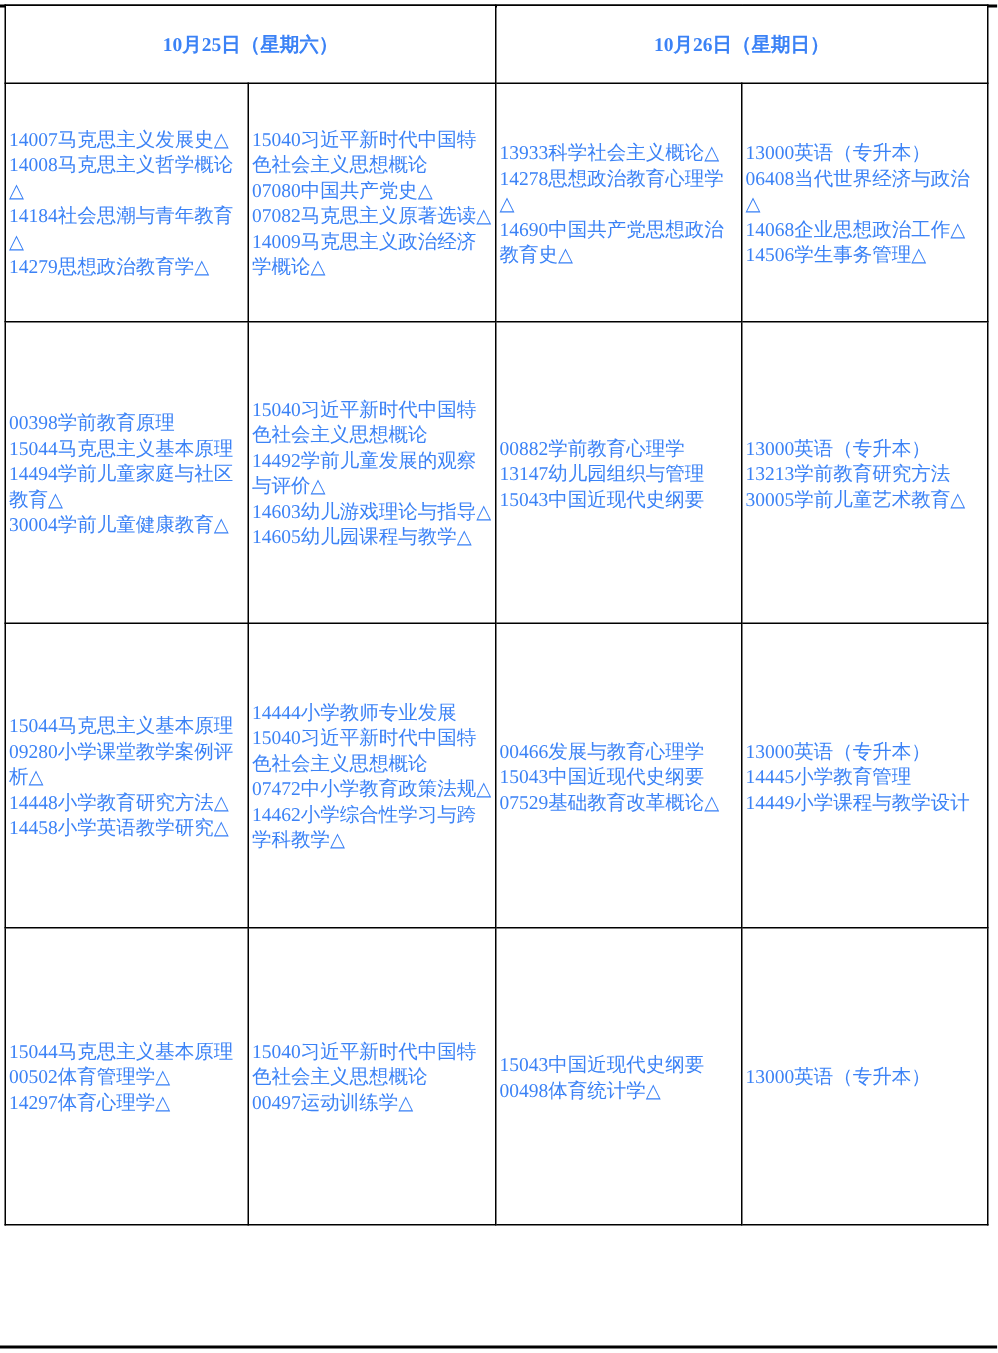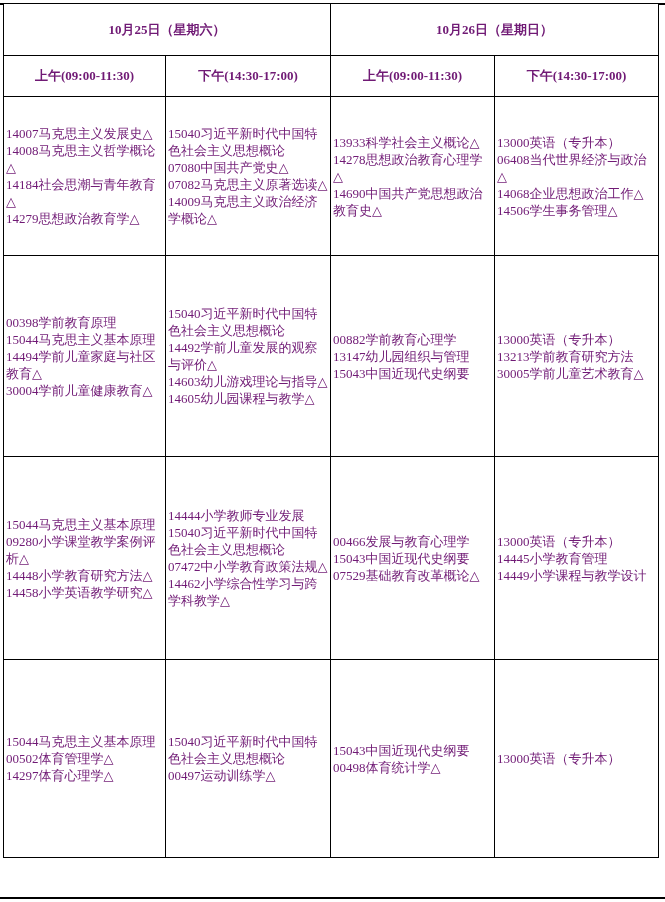--- a/index.html
+++ b/index.html
@@ -6,21 +6,21 @@
     margin: 0;
     padding: 0;
     background: #ffffff;
   }
   .page {
     position: relative;
     width: 665px;
     height: 902px;
     background: #ffffff;
     font-family: "Liberation Serif", "DejaVu Serif", serif;
-    color: #701a75;
+    color: #3b82f6;
     overflow: hidden;
   }
   .rule {
     position: absolute;
     left: 0;
     width: 665px;
     height: 2px;
     background: #000000;
   }
   .rule.top { top: 3px; }
@@ -85,26 +85,20 @@
       <col style="width:164px">
       <col style="width:164px">
     </colgroup>
 
     <tbody>
         <tr class="r-day">
       <th class="day-header" colspan="2">10月25日（星期六）</th>
       <th class="day-header" colspan="2">10月26日（星期日）</th>
     </tr>
 
-    <tr class="r-sess">
-      <th class="session-header">上午(09:00-11:30)</th>
-      <th class="session-header">下午(14:30-17:00)</th>
-      <th class="session-header">上午(09:00-11:30)</th>
-      <th class="session-header">下午(14:30-17:00)</th>
-    </tr>
 
     <tr class="r-data1">
       <td class="course-cell">14007马克思主义发展史△
 14008马克思主义哲学概论△
 14184社会思潮与青年教育△
 14279思想政治教育学△</td>
       <td class="course-cell">15040习近平新时代中国特色社会主义思想概论
 07080中国共产党史△
 07082马克思主义原著选读△
 14009马克思主义政治经济学概论△</td>

